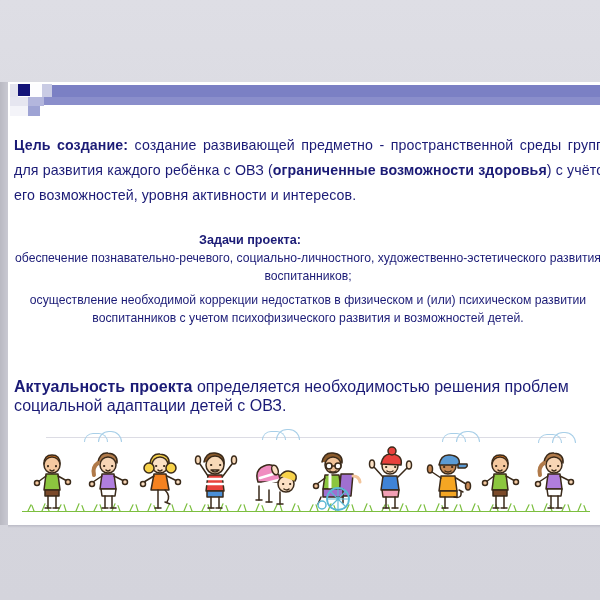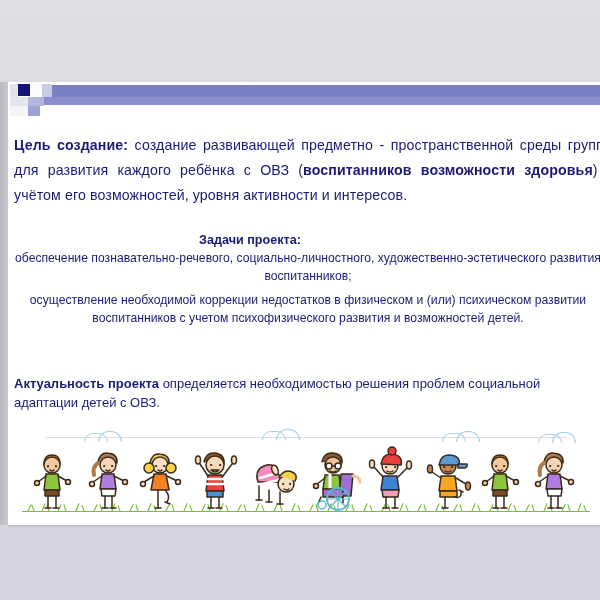--- a/index.html
+++ b/index.html
@@ -67,21 +67,21 @@
     text-align:center;color:#1b1b76;font-weight:bold;font-size:12.6px;
   }
   .tasks{
     position:absolute;left:6px;top:168px;width:588px;
     text-align:center;color:#1b1b76;font-size:12.2px;line-height:17.5px;
   }
   .tasks .p2{margin-top:7px;}
 
   .relevance{
     position:absolute;left:6px;top:279px;width:580px;
-    color:#1b1b76;font-size:13px;line-height:19px;text-align:left;
+    color:#1b1b76;font-size:16px;line-height:19px;text-align:left;
   }
   .relevance b{font-weight:bold;}
 
   
   .band{
     position:absolute;left:14px;top:341px;width:568px;height:93px;
     background:#ffffff;overflow:hidden;
   }
   .horizon{
     position:absolute;left:24px;top:14px;width:520px;height:1px;background:#dcdce4;
@@ -125,21 +125,21 @@
       <div class="sq-b"></div>
       <div class="sq-c"></div>
       <div class="bar"></div>
       <div class="sq-d"></div>
       <div class="sq-e"></div>
       <div class="bar2"></div>
       <div class="sq-g"></div>
       <div class="sq-f"></div>
     </div>
 
-    <p class="goal"><b>Цель создание:</b><span> создание развивающей предметно - пространственной среды группы для развития каждого ребёнка с ОВЗ (</span><b>воспитанников возможности здоровья</b><span>) с учётом его возможностей, уровня активности и интересов.</span></p>
+    <p class="goal"><b>Цель создание:</b><span> создание развивающей предметно - пространственной среды группы для развития каждого ребёнка с ОВЗ (</span><b>ограниченные возможности здоровья</b><span>) с учётом его возможностей, уровня активности и интересов.</span></p>
 
     <div class="tasks-title">Задачи проекта:</div>
     <div class="tasks">
       <div>обеспечение познавательно-речевого, социально-личностного, художественно-эстетического развития воспитанников;</div>
       <div class="p2">осуществление необходимой коррекции недостатков в физическом и (или) психическом развитии воспитанников с учетом психофизического развития и возможностей детей.</div>
     </div>
 
     <p class="relevance"><b>Актуальность проекта</b><span> определяется необходимостью решения проблем социальной адаптации детей  с ОВЗ.</span></p>
 
     <div class="band">

